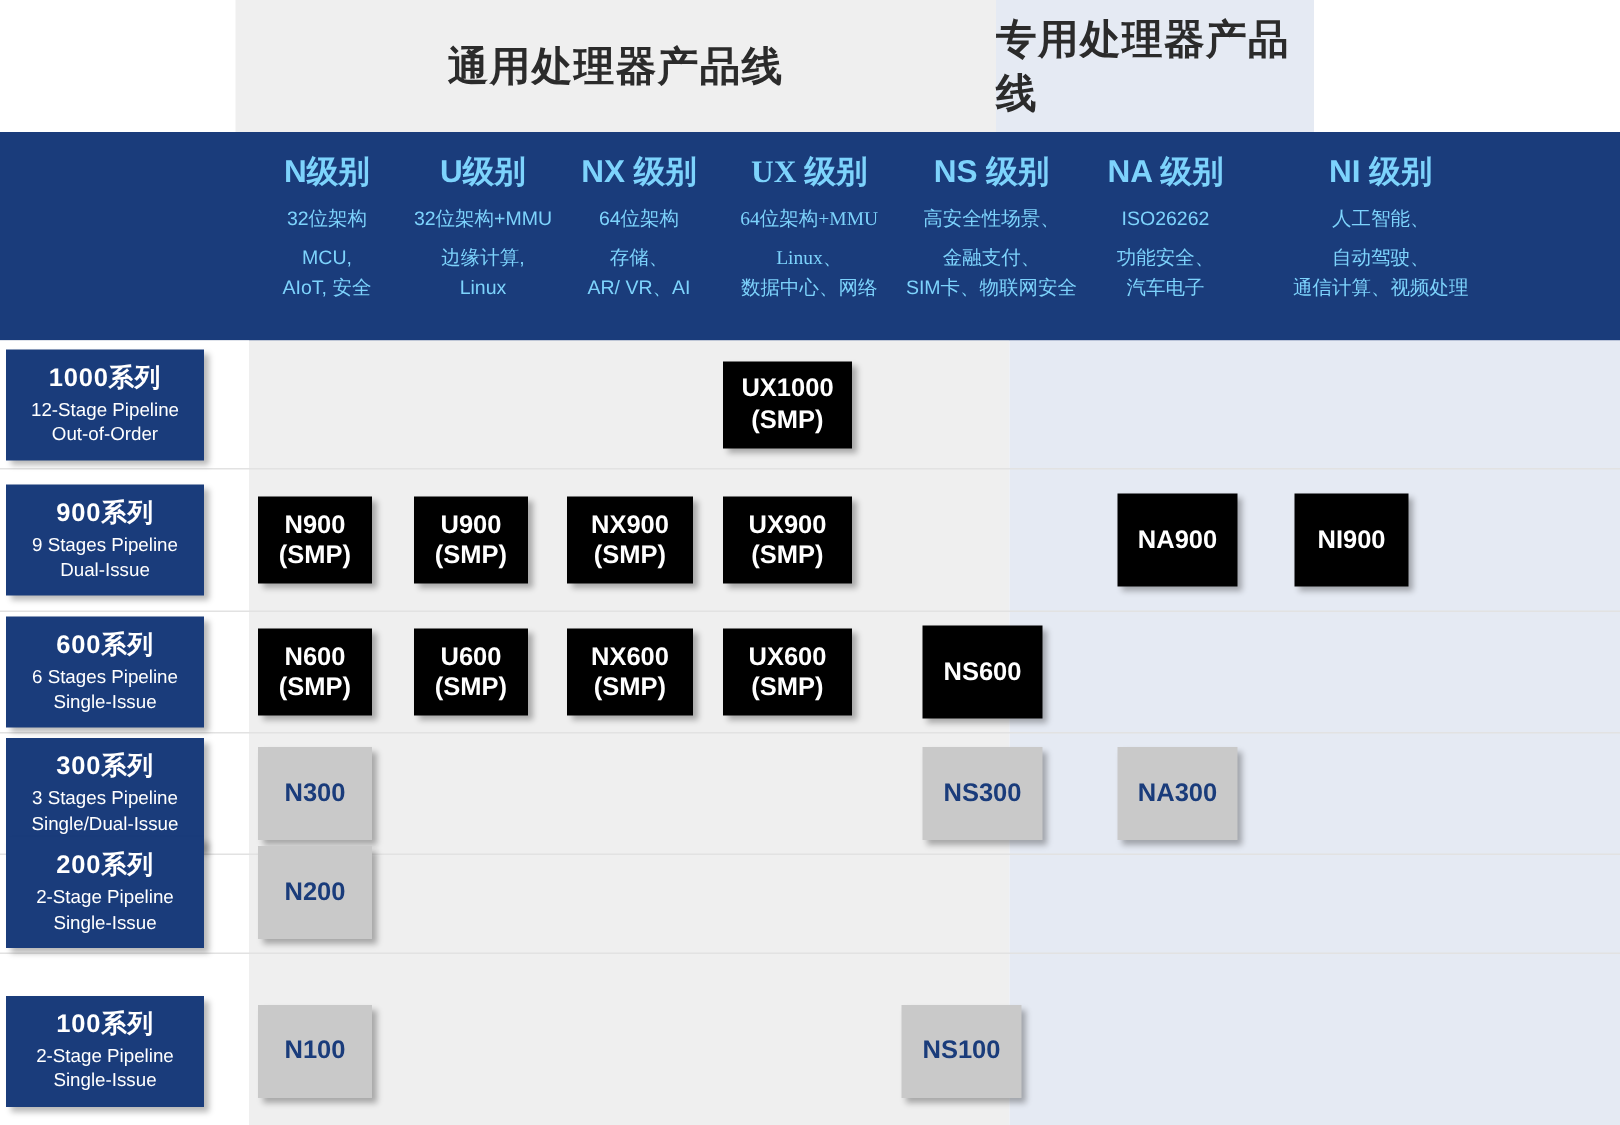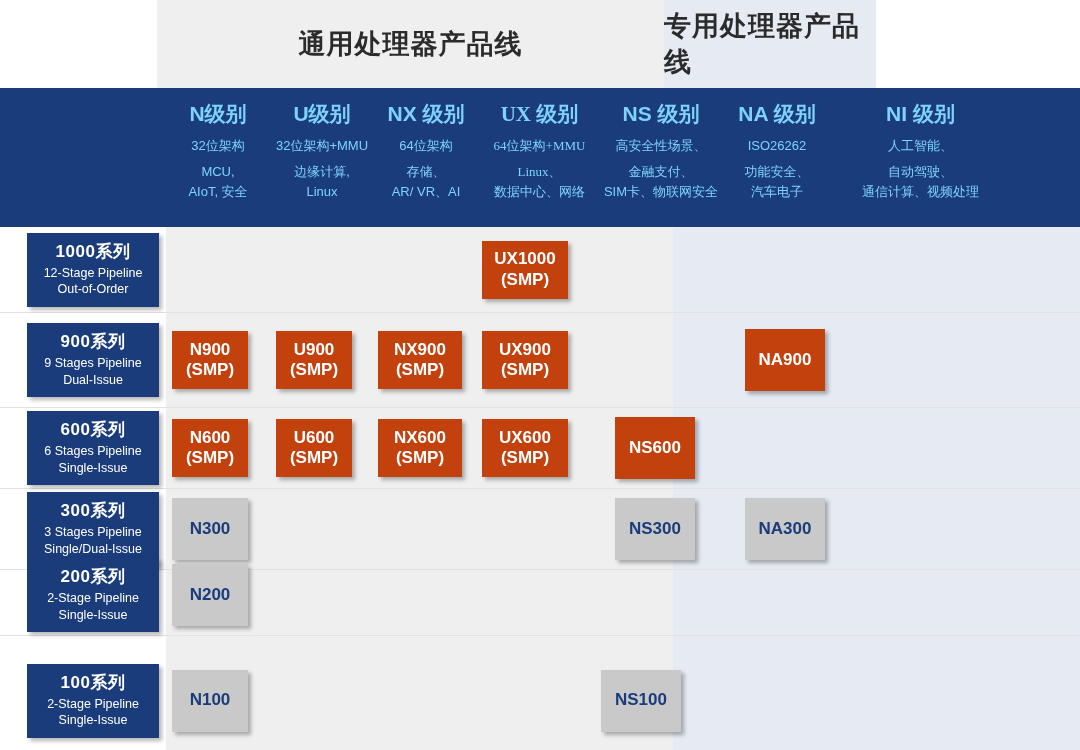--- a/index.html
+++ b/index.html
@@ -36,36 +36,36 @@
   .bg-special { position: absolute; left: 673px; top: 0; width: 407px; height: 523px; background: #e5eaf3; }
   .bg-leftcol { position: absolute; left: 0; top: 0; width: 166px; height: 523px; background: #ffffff; }
 
   .row {
     position: absolute; left: 0; width: 1080px;
     display: flex; align-items: center;
     border-bottom: 1px solid #e2e2e2;
   }
   .row.last { border-bottom: none; }
 
-  .rowlabel-cell { width: 166px; display: flex; align-items: center; justify-content: flex-start; padding-left: 27px; }
+  .rowlabel-cell { width: 166px; display: flex; align-items: center; justify-content: flex-start; padding-left: 4px; }
   .rowlabel {
     background: #1a3c7b; color: #ffffff; text-align: center;
     width: 132px; padding: 7px 4px 9px 4px;
     box-shadow: 3px 3px 4px rgba(0,0,0,0.28);
   }
   .rowlabel .rl-title { font-size: 17px; font-weight: bold; letter-spacing: 0.5px; }
   .rowlabel .rl-sub { font-size: 12.5px; line-height: 1.32; font-weight: normal; margin-top: 2px; }
 
   .cell { display: flex; align-items: center; justify-content: flex-start; }
   .chip {
     text-align: center; line-height: 1.18;
     box-shadow: 3px 3px 4px rgba(0,0,0,0.3);
     display: flex; flex-direction: column; align-items: center; justify-content: center;
   }
-  .chip.navy { background: #c2410c; color: #ffffff; }
+  .chip.navy { background: #000000; color: #ffffff; }
   .chip.gray { background: #c9c9c9; color: #1a3c7b; }
   .chip .chip-name { font-size: 17px; font-weight: bold; white-space: nowrap; }
   .chip .chip-sub { font-size: 17px; font-weight: bold; white-space: nowrap; }
   .chip.empty { visibility: hidden; }
 </style>
 </head>
 <body>
 
 <div class="page">
 
@@ -230,20 +230,25 @@
           <div class="cell" style="width: 120px;">
             <div class="chip navy empty" style="margin-left: 14px; width: 80px; height: 62px;">
               <div class="chip-name"></div>
             </div>
           </div>
           <div class="cell" style="width: 112px;">
             <div class="chip navy" style="margin-left: 24px; width: 80px; height: 62px;">
               <div class="chip-name">NA900</div>
             </div>
           </div>
+          <div class="cell" style="width: 175px;">
+            <div class="chip navy" style="margin-left: 30px; width: 76px; height: 62px;">
+              <div class="chip-name">NI900</div>
+            </div>
+          </div>
         </div>
         <div class="row" style="top: 181px; height: 81px;">
           <div class="rowlabel-cell">
             <div class="rowlabel">
               <div class="rl-title">600系列</div>
               <div class="rl-sub">
                 <div>6 Stages Pipeline</div>
                 <div>Single-Issue</div>
               </div>
             </div>

